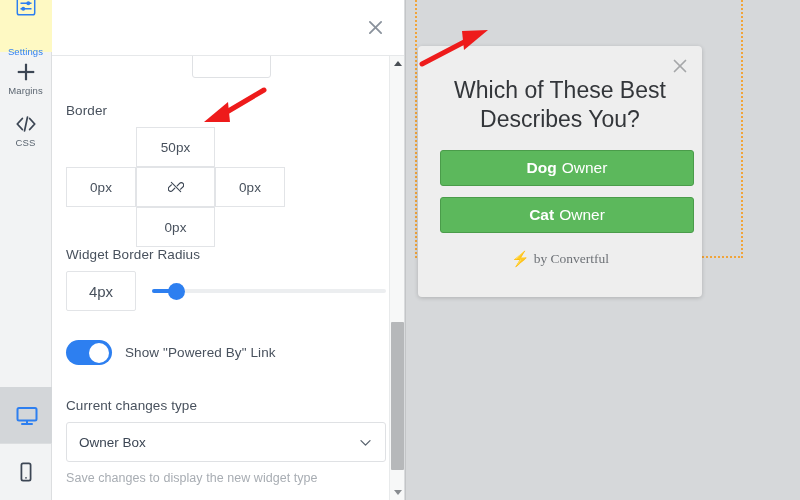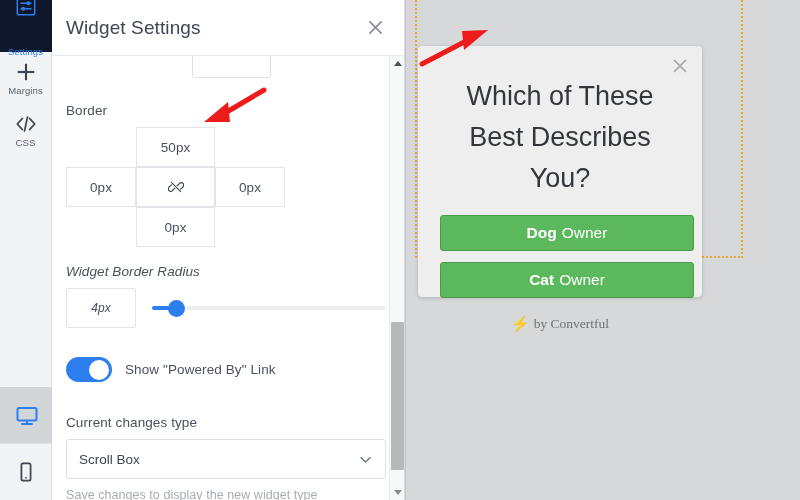--- a/index.html
+++ b/index.html
@@ -20,21 +20,21 @@
     flex: 0 0 52px;
     position: relative;
   }
   .rail-item {
     width: 52px; height: 52px;
     display: flex; flex-direction: column;
     align-items: center; justify-content: center;
     gap: 3px; cursor: pointer;
     user-select: none;
   }
-  .rail-item.active-tab { background: #0f172a; gap: 30px; }
+  .rail-item.active-tab { background: #fef9c3; gap: 30px; }
   .rail-label { font-size: 9.5px; color: #5b6570; line-height: 1; letter-spacing: .1px; }
   .rail-item.active-tab .rail-label { color: #2e7ff0; }
   .rail-icon { width: 22px; height: 22px; display: block; }
   .rail-spacer { flex: 1 1 auto; }
   .rail-item.device { height: 56px; justify-content: center; }
   .rail-item.device.sel { background: #d3d6d9; }
   .rail-bottom-div { width: 100%; height: 1px; background: #dcdee0; }
 
   
   .panel {
@@ -96,21 +96,21 @@
   .m-center { left: 70px;  top: 40px; width: 79px; height: 40px; cursor: pointer; }
   .m-right  { left: 149px; top: 40px; width: 70px; height: 40px; }
   .m-bottom { left: 70px;  top: 80px; width: 79px; height: 40px; }
 
   
   .radius-row { display: flex; align-items: center; gap: 16px; }
   .radius-input {
     width: 70px; height: 40px;
     border: 1px solid #e2e4e7; border-radius: 2px; background: #fff;
     display: flex; align-items: center; justify-content: center;
-    font-size: 12px; color: #48515d; cursor: text;
+    font-size: 15px; color: #48515d; cursor: text;
   }
   .slider { position: relative; flex: 1 1 auto; height: 20px; }
   .slider-track {
     position: absolute; top: 8px; left: 0; right: 0; height: 4px;
     background: #eceef0; border-radius: 2px;
   }
   .slider-fill {
     position: absolute; top: 8px; left: 0; width: 10%; height: 4px;
     background: #2d7ff0; border-radius: 2px;
   }
@@ -182,21 +182,21 @@
     padding: 0;
   }
   .widget-close {
     position: absolute; right: 12px; top: 10px;
     width: 20px; height: 20px;
     display: flex; align-items: center; justify-content: center;
     cursor: pointer;
   }
   .widget-title {
     padding: 30px 20px 0 20px;
-    font-size: 27px; line-height: 41px;
+    font-size: 23px; line-height: 29px;
     color: #33363a; text-align: center;
     font-weight: normal;
   }
   .w-btns { padding: 16px 8px 0 22px; }
   .w-btn {
     height: 36px; width: 100%;
     background: #5cb85c; border: 1px solid #4a9c4a;
     border-radius: 3px;
     display: flex; align-items: center; justify-content: center;
     color: #ffffff; font-size: 15.5px;
@@ -282,21 +282,20 @@
           <rect x="7" y="2.5" width="10" height="19" rx="1.8" fill="none" stroke="#3c4654" stroke-width="1.9"></rect>
           <circle cx="12" cy="18.3" r="0.95" fill="#3c4654"></circle>
         </svg>
       </span>
     </div>
   </div>
 
   <div class="panel">
 
     <div class="panel-head">
-      <div class="panel-title">Widget Settings</div>
       <div class="panel-close">
         <svg width="15" height="15" viewBox="0 0 16 16">
           <line x1="2" y1="2" x2="14" y2="14" stroke="#8a929c" stroke-width="1.9" stroke-linecap="round"></line>
           <line x1="14" y1="2" x2="2" y2="14" stroke="#8a929c" stroke-width="1.9" stroke-linecap="round"></line>
         </svg>
       </div>
     </div>
 
     <div class="panel-body">
 
@@ -312,21 +311,21 @@
               <path d="M10.2 13.8 L6.6 17.4 a3.6 3.6 0 1 1 -5.1 -5.1 L5.1 8.7" fill="none" stroke="#3c4654" stroke-width="1.8" stroke-linecap="round"></path>
               <path d="M13.8 10.2 L17.4 6.6 a3.6 3.6 0 1 1 5.1 5.1 L18.9 15.3" fill="none" stroke="#3c4654" stroke-width="1.8" stroke-linecap="round"></path>
               <line x1="5" y1="5" x2="19" y2="19" stroke="#3c4654" stroke-width="1.6" stroke-linecap="round"></line>
             </svg>
           </div>
           <div class="mbox m-right">0px</div>
           <div class="mbox m-bottom">0px</div>
         </div>
       </div>
 
-      <div class="field" style="margin-top:17px;font-style:italic;">
+      <div class="field" style="margin-top:0;">
         <div class="field-label">Widget Border Radius</div>
         <div class="radius-row">
           <div class="radius-input">4px</div>
           <div class="slider">
             <div class="slider-track"></div>
             <div class="slider-fill"></div>
             <div class="slider-thumb"></div>
           </div>
         </div>
       </div>
@@ -334,21 +333,21 @@
       <div class="field toggle-row" style="margin-top:29px;">
         <div class="toggle">
           <div class="toggle-knob"></div>
         </div>
         <div class="toggle-label">Show "Powered By" Link</div>
       </div>
 
       <div class="field" style="margin-top:33px;">
         <div class="field-label">Current changes type</div>
         <div class="select">
-          <span>Scroll Box</span>
+          <span>Owner Box</span>
           <span class="select-caret">
             <svg width="15" height="15" viewBox="0 0 20 20">
               <polyline points="4,7.5 10,13.5 16,7.5" fill="none" stroke="#5b6570" stroke-width="1.8" stroke-linecap="round" stroke-linejoin="round"></polyline>
             </svg>
           </span>
         </div>
         <div class="sub-note">Save changes to display the new widget type</div>
       </div>
 
     </div>

